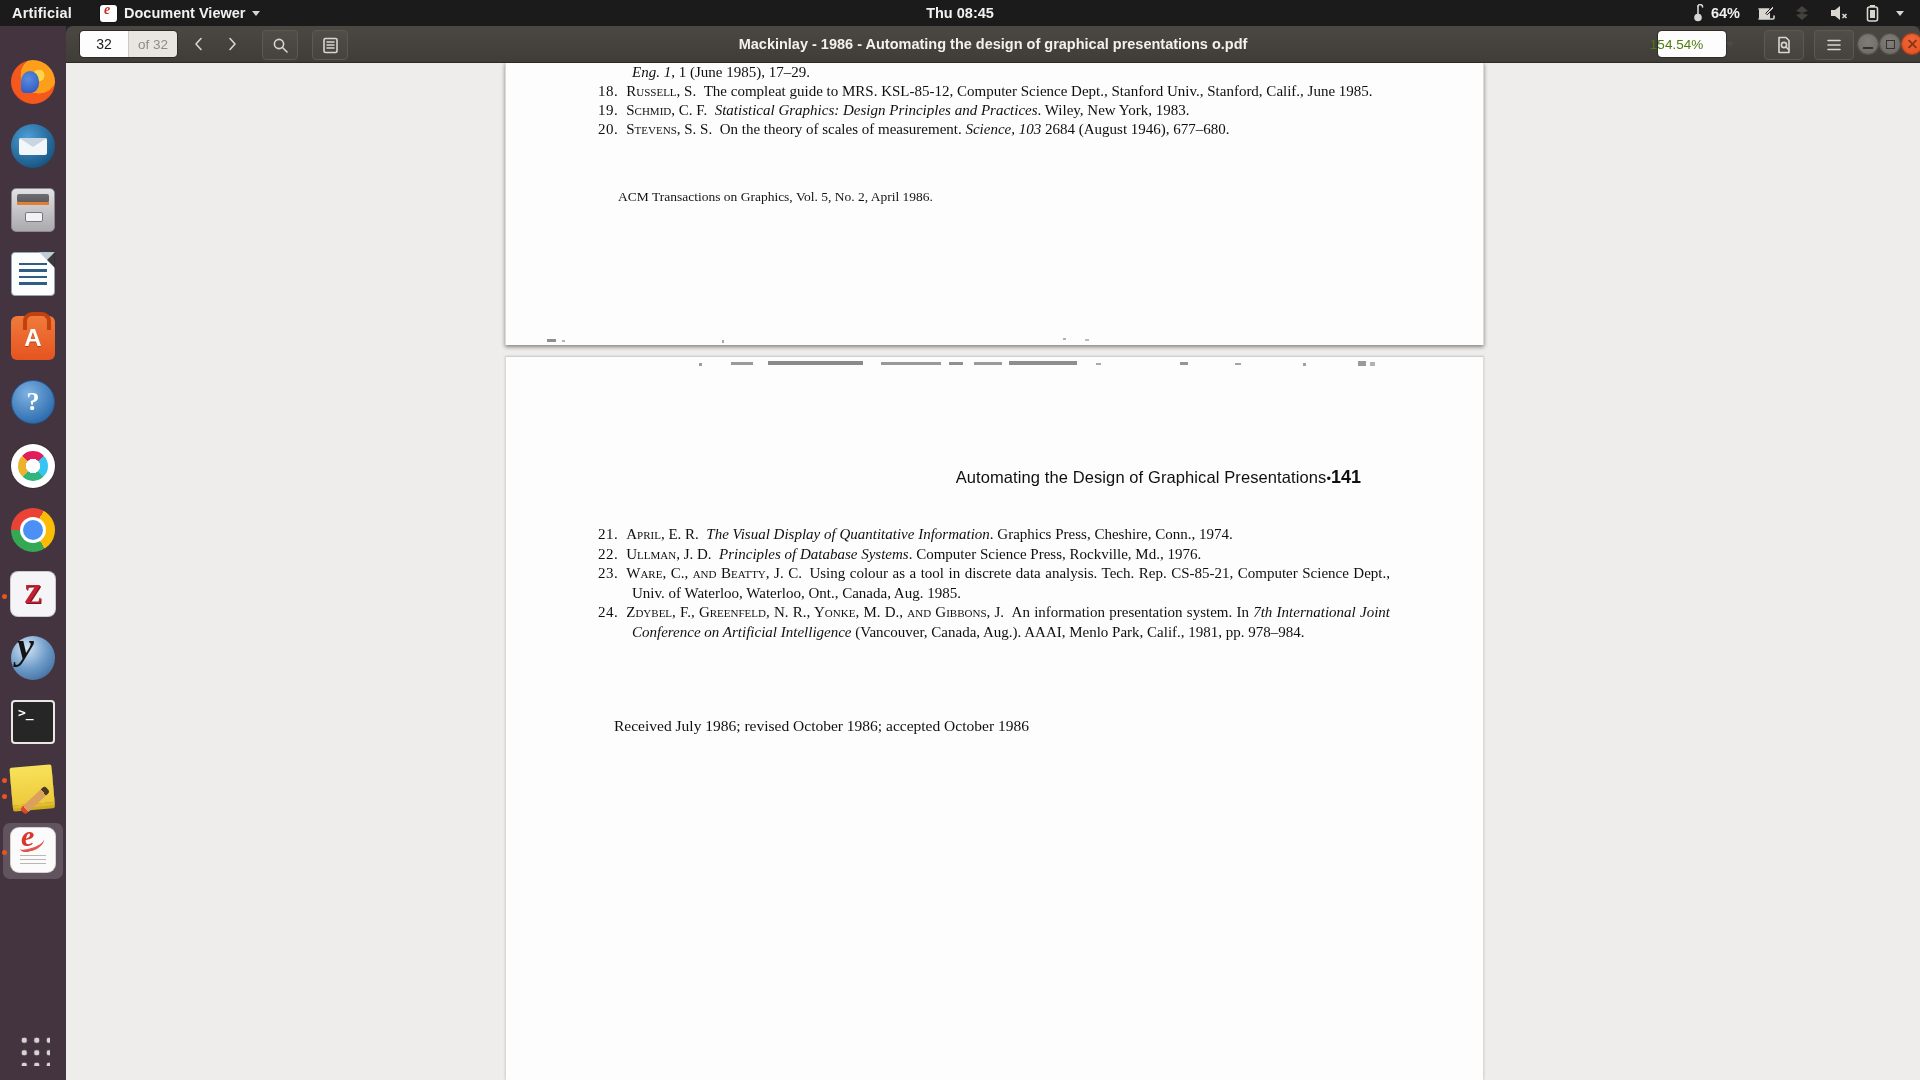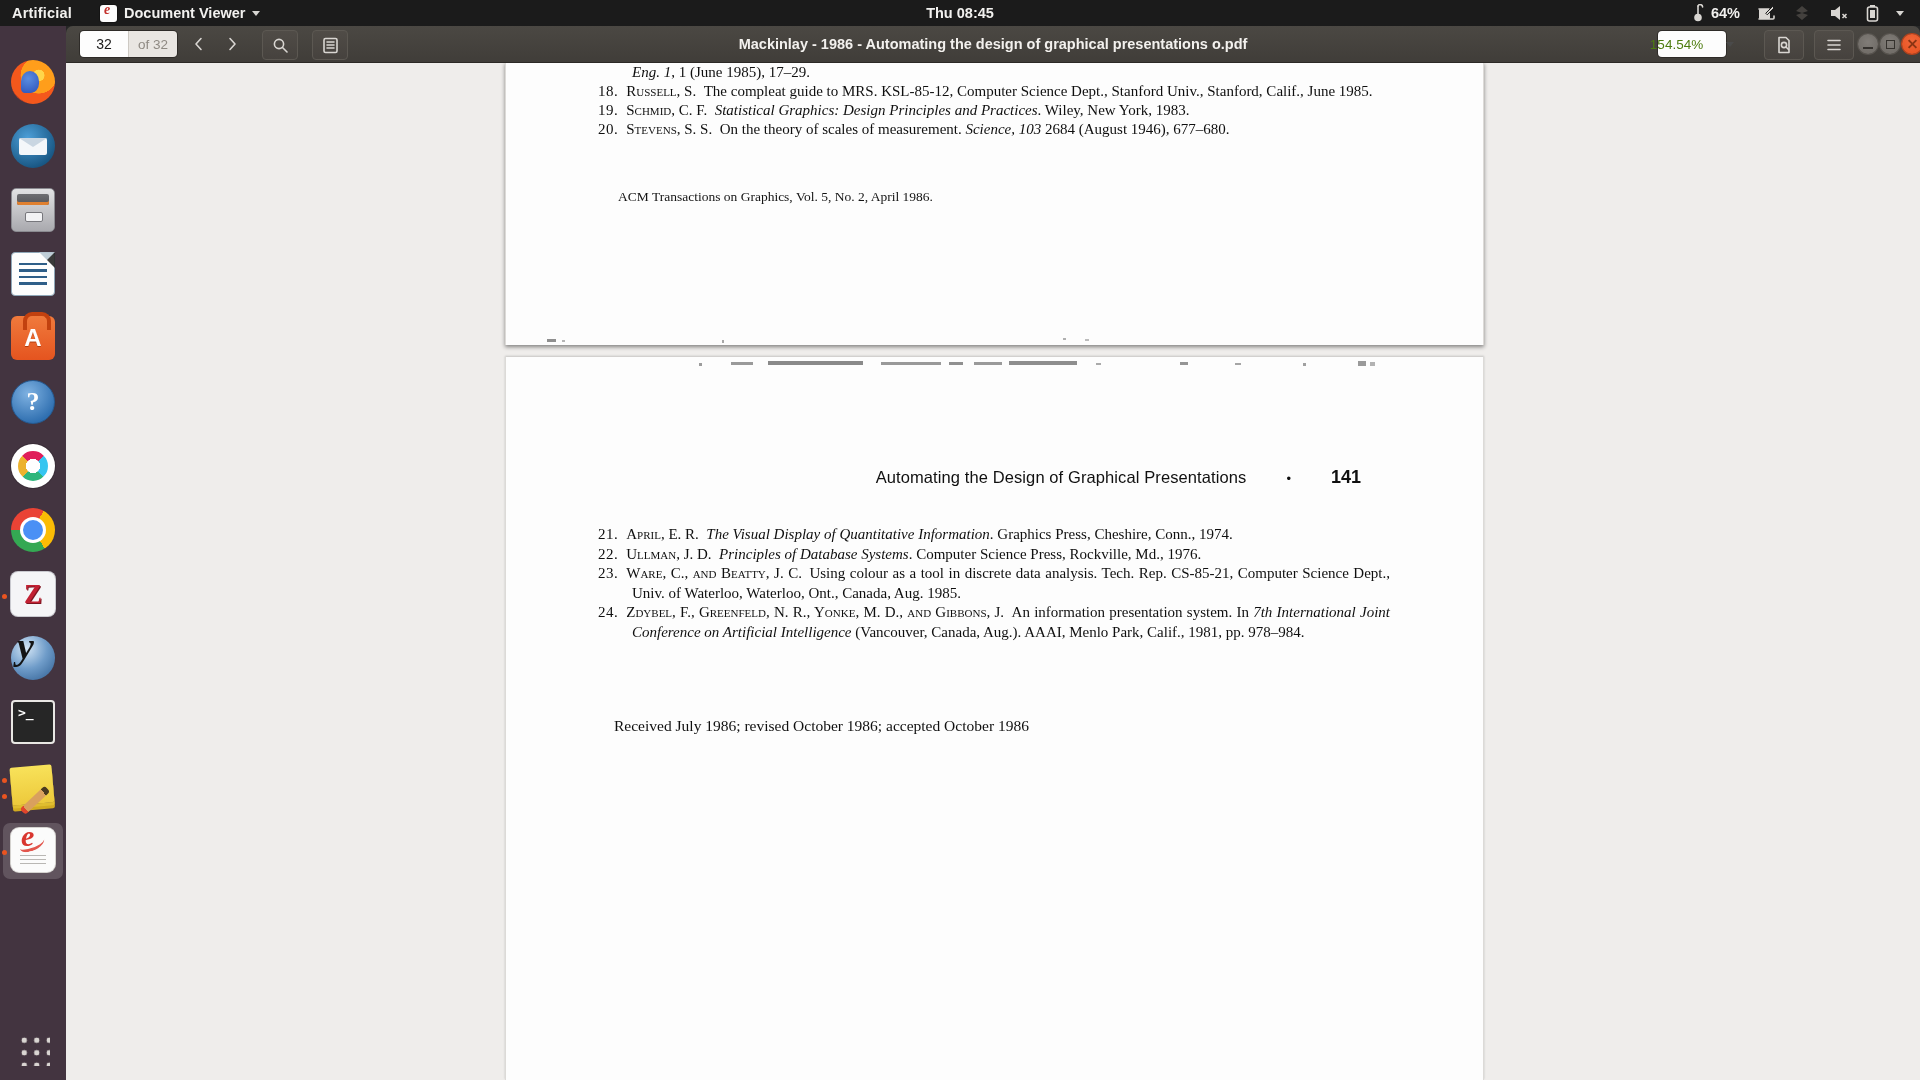--- a/index.html
+++ b/index.html
@@ -124,21 +124,21 @@
         text-align:justify;color:#0f0f0f;}
   .page-one .refs{left:92px;top:1px;width:792px;}
   .page-two .refs{left:92px;top:168px;width:792px;line-height:19.5px;}
   .ref{padding-left:34px;text-indent:-34px;}
   .ref-cont{text-indent:0;padding-left:34px;}
   .ref-num{letter-spacing:.5px;}
   .seg-sc{font-variant:small-caps;}
   .seg-i{font-style:italic;}
 
   .acm-footer{position:absolute;left:112px;top:127px;font:13.5px "Liberation Serif",serif;color:#141414;}
-  .run-head{position:absolute;right:122px;top:110px;display:flex;align-items:baseline;gap:40px;
+  .run-head{position:absolute;right:122px;top:110px;display:flex;align-items:baseline;
         font-family:"Liberation Sans",sans-serif;color:#101010;}
   .run-head .rh-title{font-size:16.5px;font-weight:500;letter-spacing:.1px;}
   .run-head .rh-bullet{font-size:13px;}
   .run-head .rh-num{font-size:18px;font-weight:700;}
   .received{position:absolute;left:108px;top:360px;font:15.5px "Liberation Serif",serif;color:#101010;}
 
   .speck{position:absolute;background:#8f8f8f;}
 
   
   svg.ic-stroke{stroke:#d9d6d2;fill:none;stroke-width:1.6;stroke-linecap:round;stroke-linejoin:round;}

